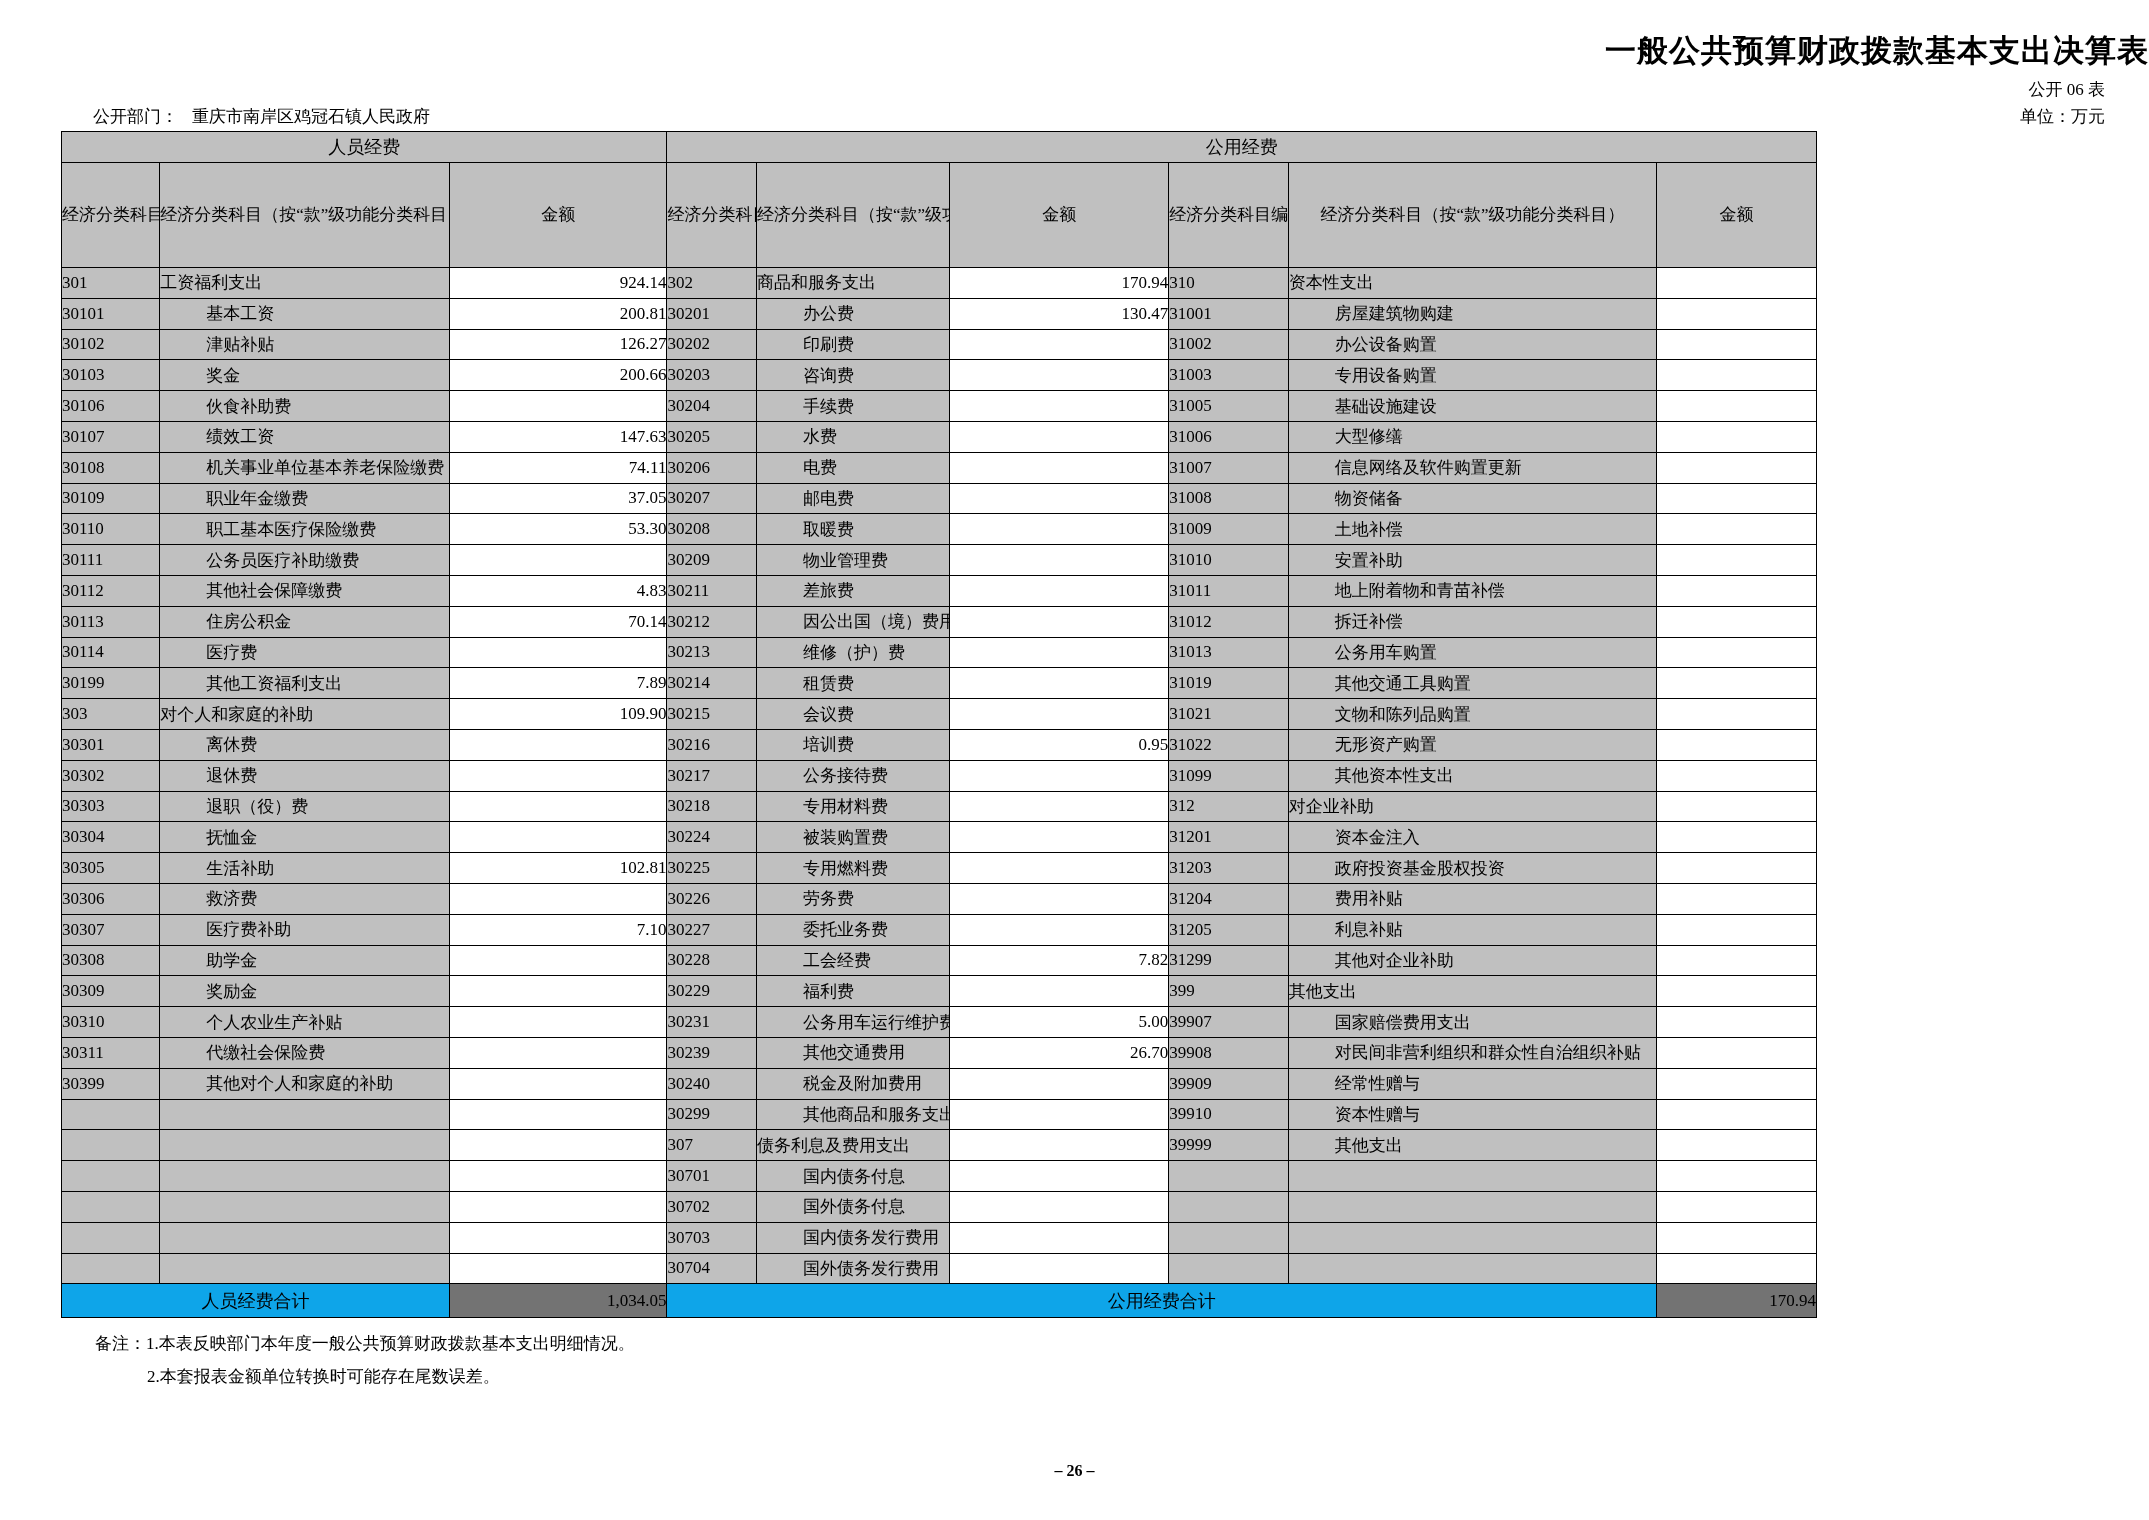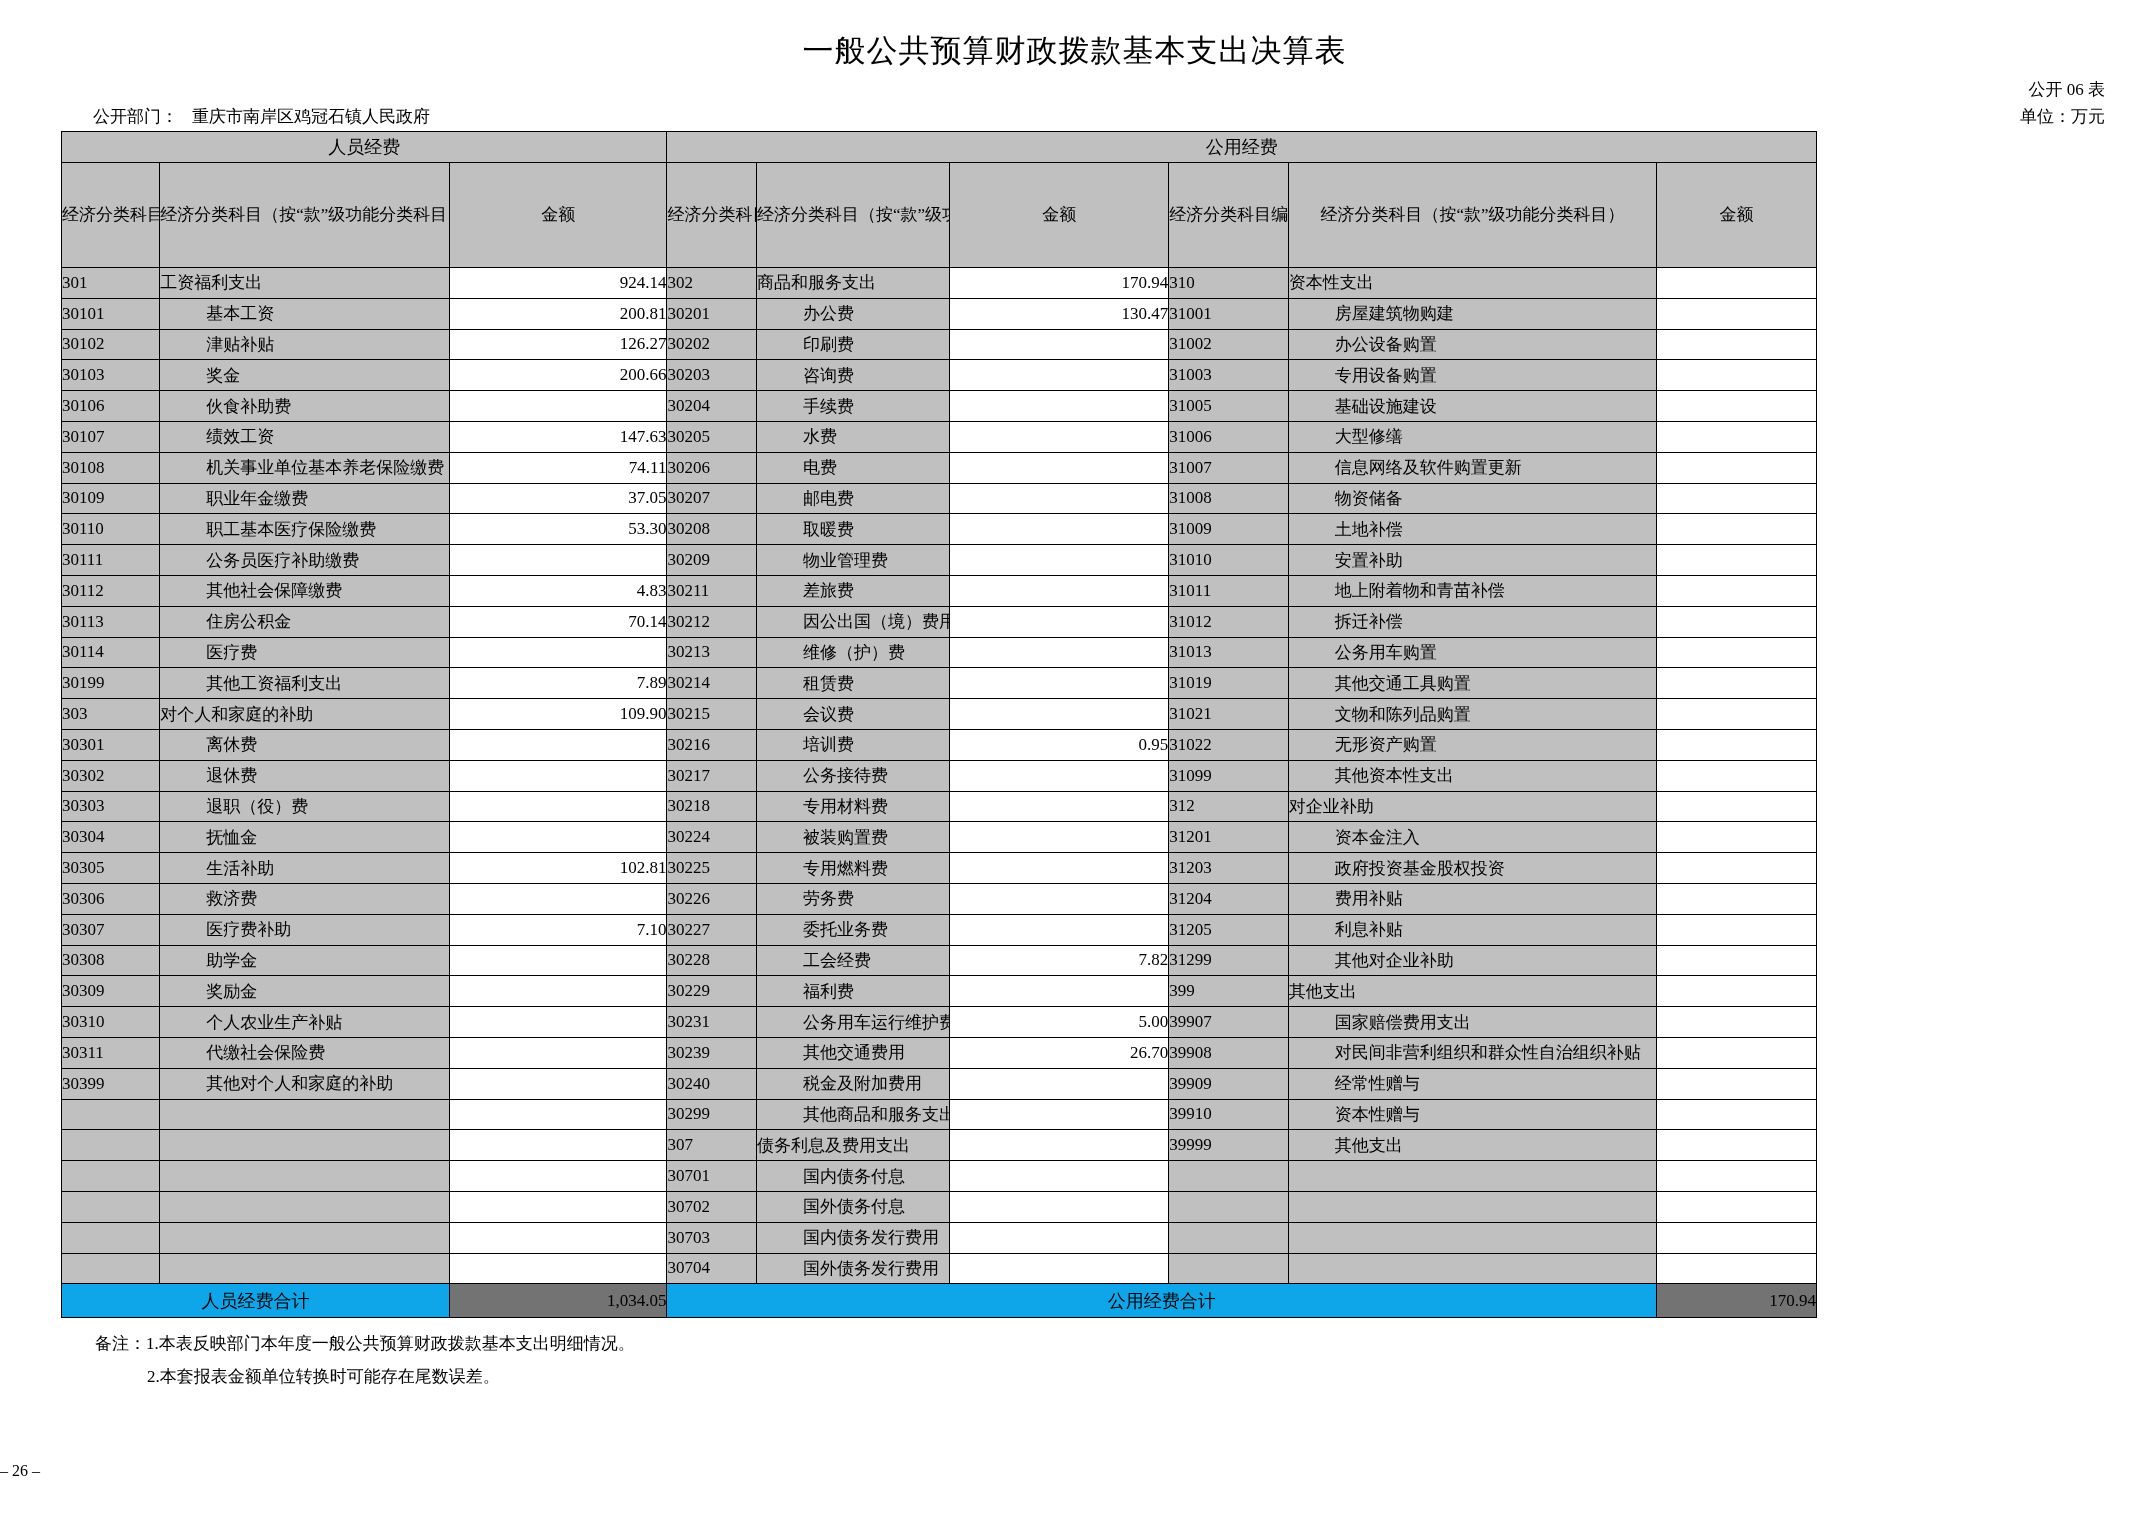--- a/index.html
+++ b/index.html
@@ -3,21 +3,21 @@
 <meta charset="utf-8">
 <style>
   html,body { margin:0; padding:0; }
   body {
     width:2149px; height:1520px; background:#fff; color:#000;
     font-family:"Liberation Serif","DejaVu Serif",serif;
     position:relative; overflow:hidden;
   }
   .page { padding-top:30px; }
   .title {
-    text-align:center; font-size:31px; font-weight:normal; letter-spacing:1px;
+    text-align:right; font-size:31px; font-weight:bold; letter-spacing:1px;
   }
   .right-block { width:2012px; margin:0 0 0 93px; }
   .table-no { text-align:right; font-size:17px; margin-top:6px; }
   .meta-line {
     display:flex; justify-content:space-between; align-items:flex-end;
     font-size:17px; margin-top:4px; margin-bottom:3px;
   }
   .dept-label { margin-right:14px; }
   table.budget {
     width:1756px; margin-left:61px; border-collapse:collapse; table-layout:fixed;
@@ -41,21 +41,21 @@
   td.name.indent { padding-left:46px; }
   td.amt  { background:#fff; text-align:right; padding-right:7px; }
   tfoot td { height:33px; }
   td.total-label {
     background:#0ea5e9; text-align:center; font-weight:bold; font-size:18px;
   }
   td.total-amt { background:#737373; text-align:right; padding-right:7px; }
   .notes { margin-left:95px; margin-top:9px; font-size:17px; line-height:1.95; }
   .note2 { margin-left:52px; }
   .page-num {
-    position:absolute; left:0; right:0; top:1462px; text-align:left; font-size:16px;
+    position:absolute; left:0; right:0; top:1462px; text-align:center; font-size:16px;font-weight:bold;
   }
 </style>
 </head>
 <body>
 
 <div class="page">
 
   <div class="title">一般公共预算财政拨款基本支出决算表</div>
 
   <div class="right-block">

